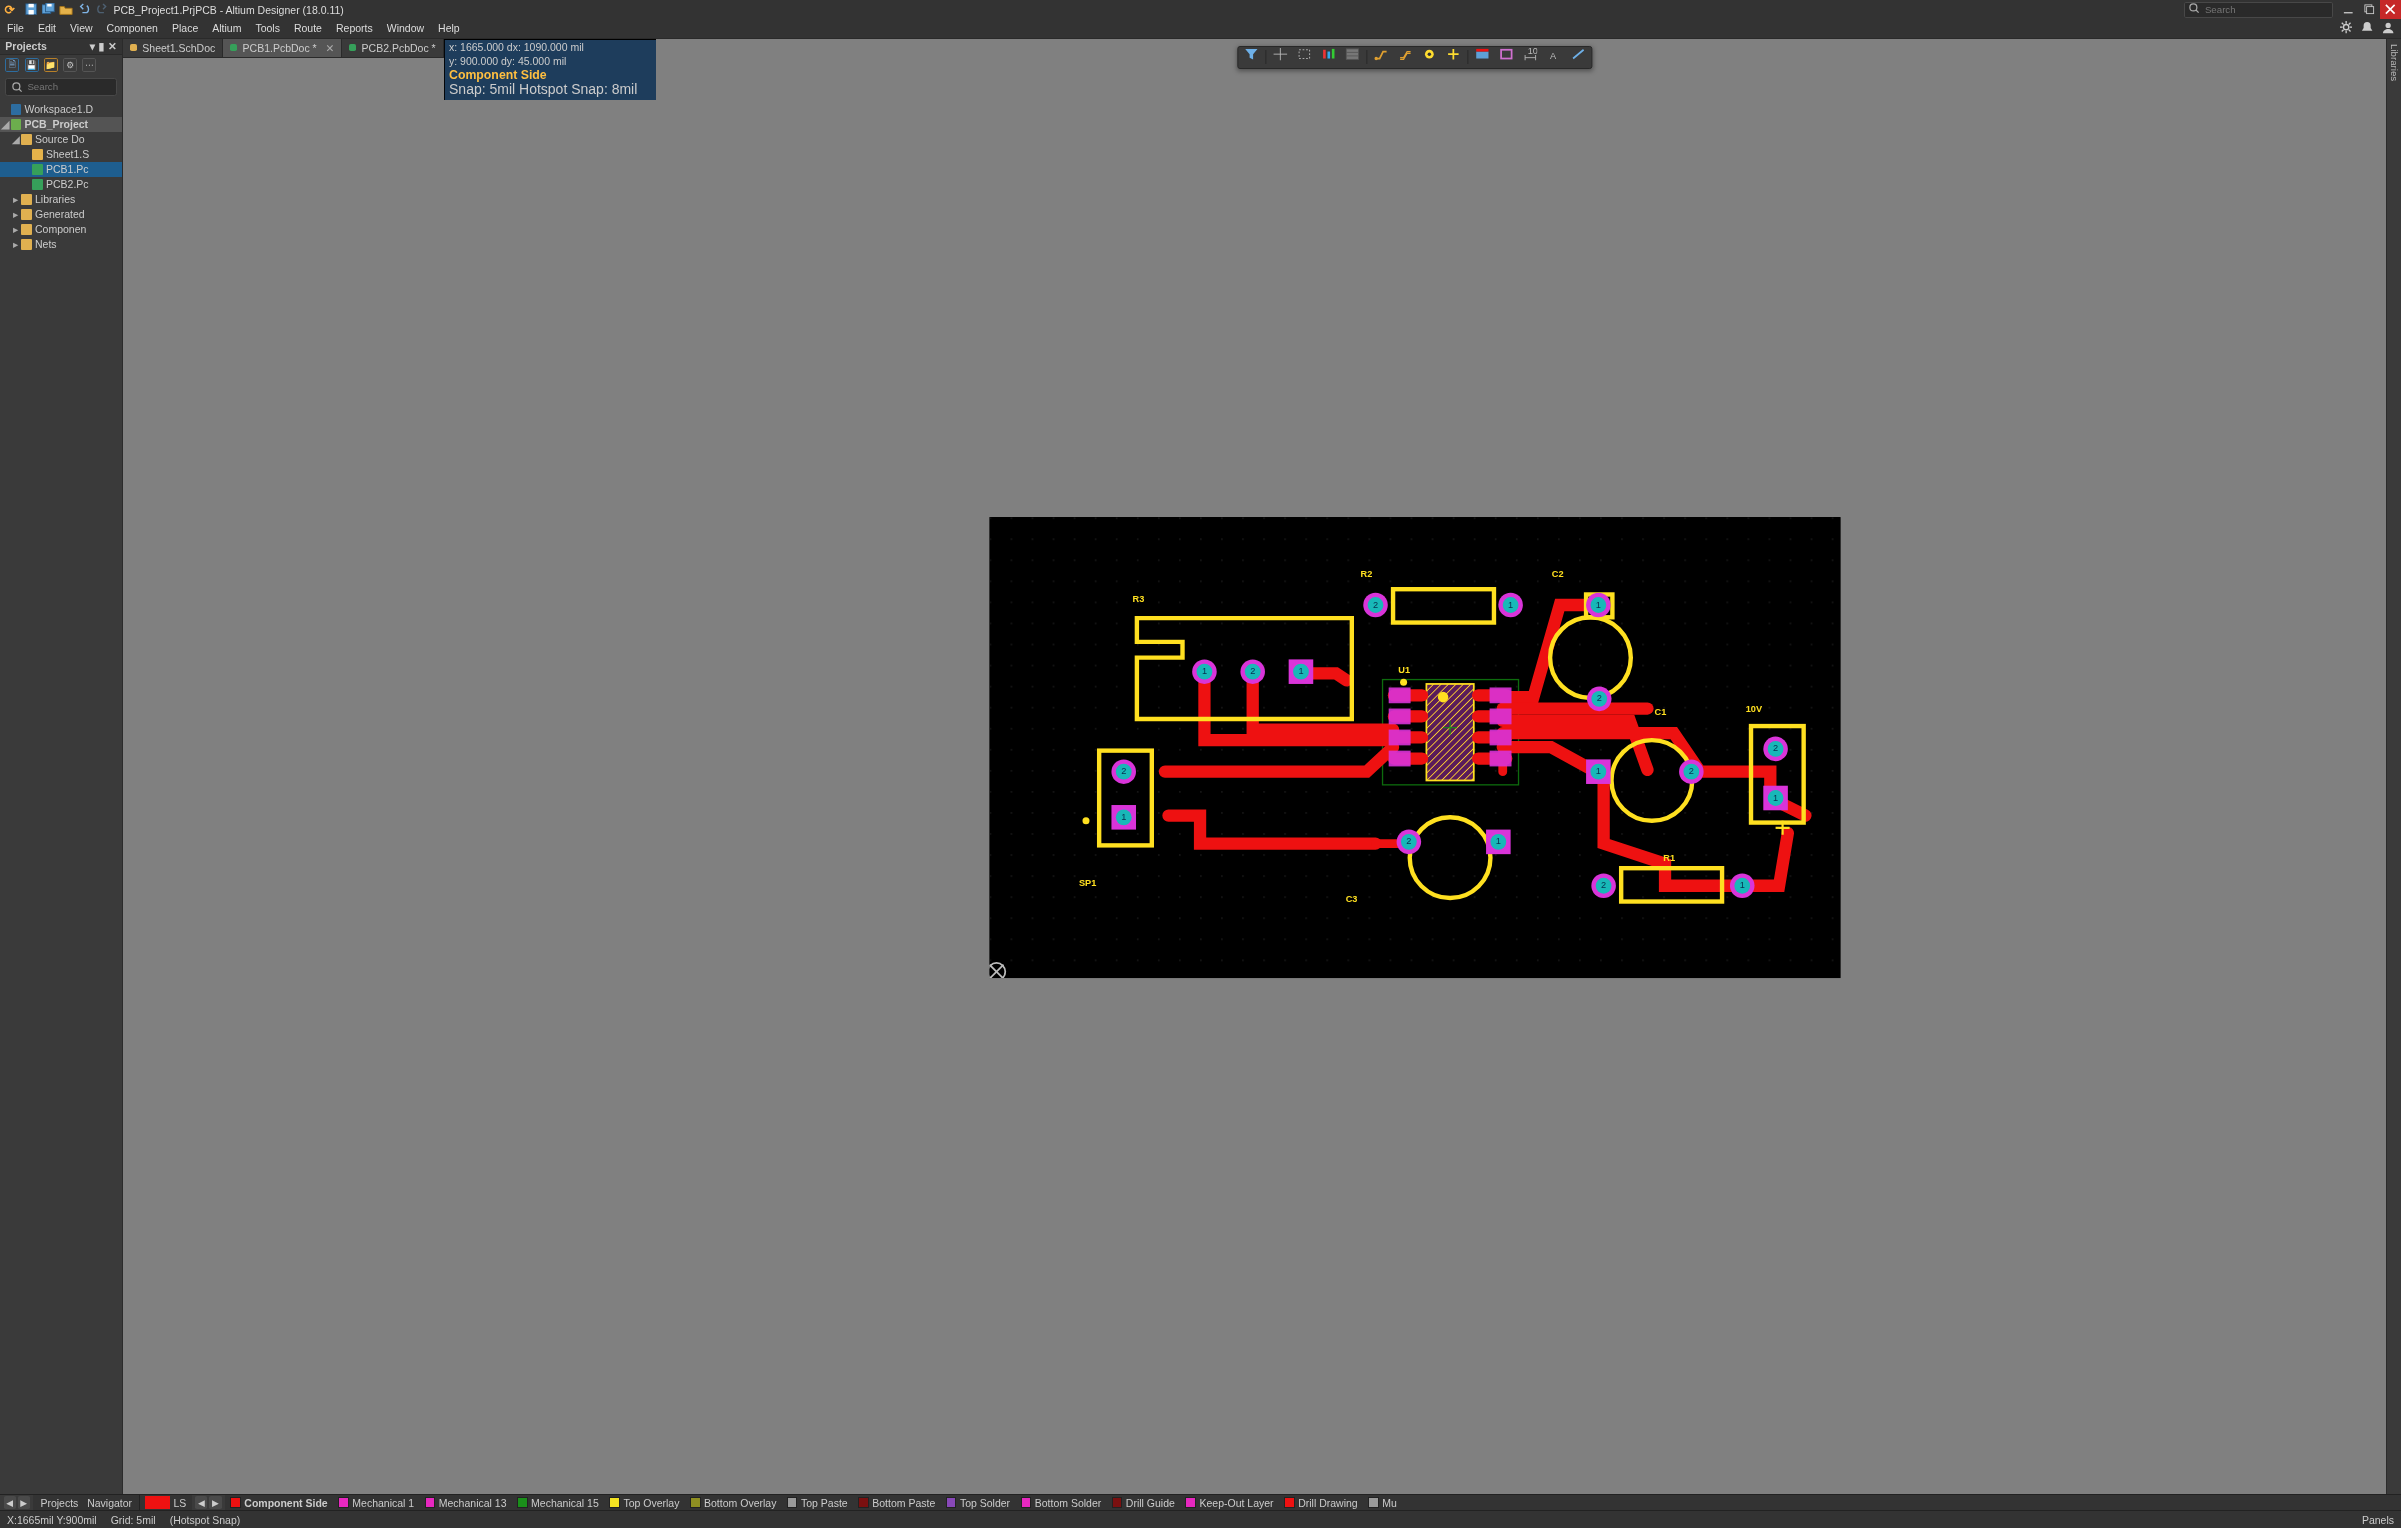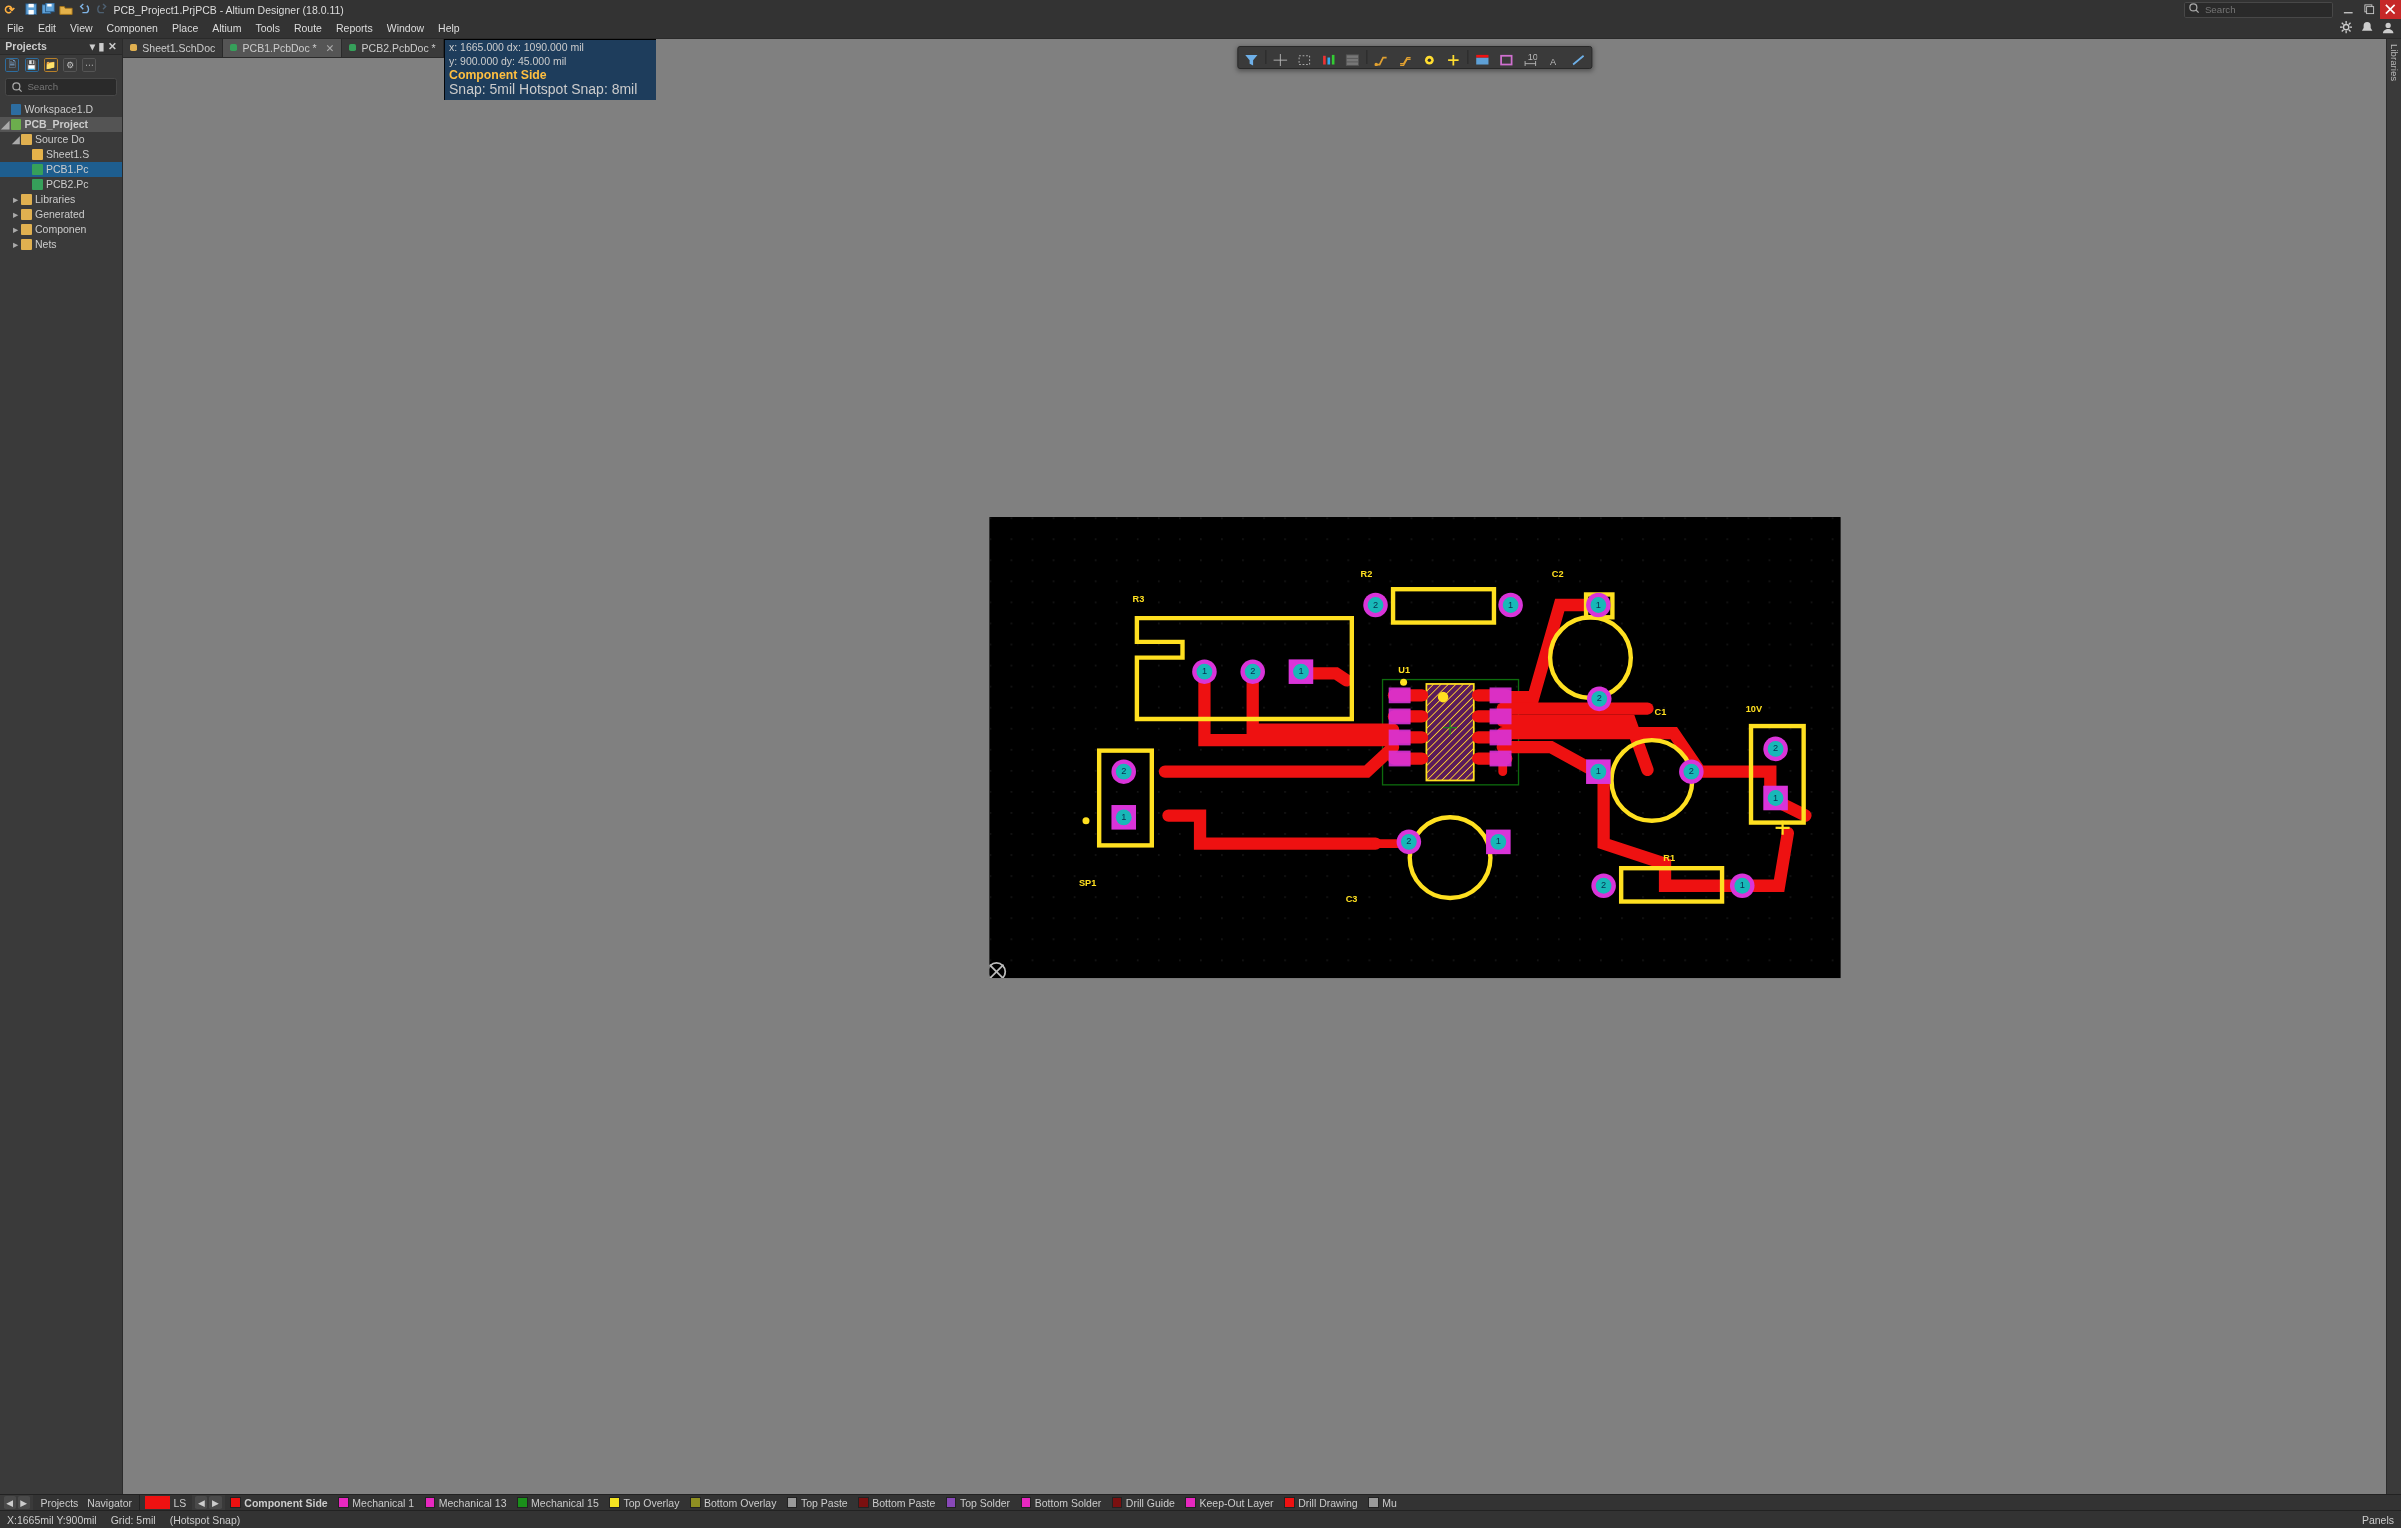--- a/index.html
+++ b/index.html
@@ -45,21 +45,21 @@
   .tabbar{height:19.3px;background:#3a3a3a;border-bottom:0.9px solid #2a2a2a;display:flex;align-items:stretch}
   .etab{display:flex;align-items:center;padding:0 7px;gap:5.3px;border-right:0.9px solid #2a2a2a;color:#ddd}
   .etab.active{background:#555}
   .etab .dot{width:7px;height:7px;border-radius:1.8px}
   .etab .x{margin-left:3.5px;color:#aaa}
   .canvaswrap{flex:1;position:relative;overflow:hidden;background:#808080}
   .hud{position:absolute;left:0;top:0;background:#1e3d5c;color:#fff;padding:1.8px 5.3px 3.5px 5.3px;font-family:Consolas,monospace;font-size:11.4px;line-height:14px;box-shadow:0.9px 0.9px 0 #000 inset;width:212px}
   .hud .cs{color:#ffbf40;font-weight:bold;font-size:12.3px}
   .hud .snap{font-weight:normal;font-size:14px}
   .toolbar-float{position:absolute;top:7px;left:50%;transform:translateX(-50%);background:#3a3a3a;border:0.9px solid #282828;border-radius:2.6px;padding:1.8px;display:flex;gap:0.9px;box-shadow:0 1.8px 5.3px rgba(0,0,0,.4)}
-  .toolbar-float .tb{width:23px;height:17.6px;display:flex;align-items:flex-end;justify-content:center}
+  .toolbar-float .tb{width:23px;height:17.6px;display:flex;align-items:flex-start;justify-content:center}
   .toolbar-float .tb svg{display:block}
   .toolbar-float .sep{width:0.9px;background:#282828;margin:1.8px 1.8px}
   
   .board{position:absolute;background:#000;left:50%;top:50%;transform:translate(-50%,-54%)}
   .board svg{display:block}
   
   .libs{width:15px;background:#3a3a3a;border-left:0.9px solid #2b2b2b;writing-mode:vertical-rl;display:flex;align-items:center;justify-content:flex-start;padding-top:5.3px;color:#bbb;font-size:9.7px}
   
   .layerbar{height:16.7px;background:#333;border-top:0.9px solid #222;display:flex;align-items:center;overflow:hidden}
   .layerbar .nav{display:flex;align-items:center;height:100%;gap:1.8px;padding:0 3.5px;background:#3a3a3a}

